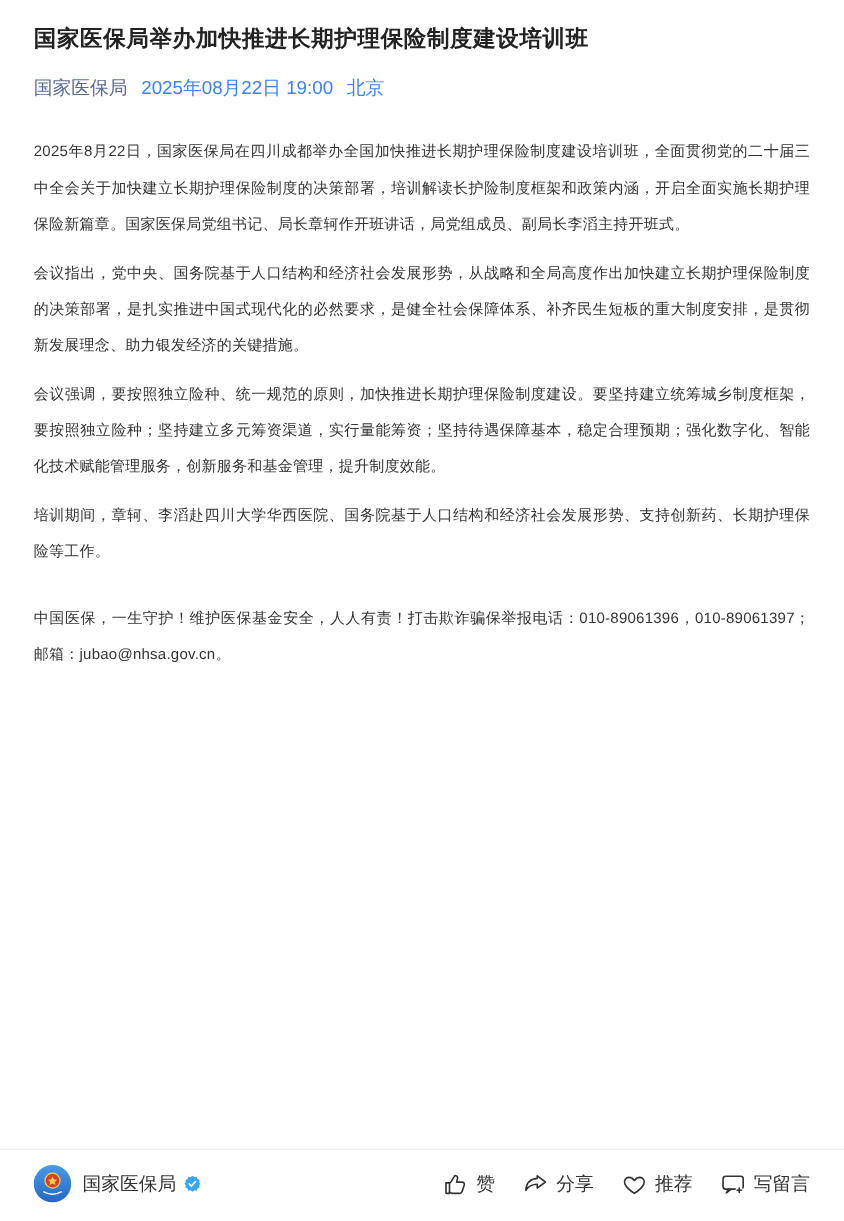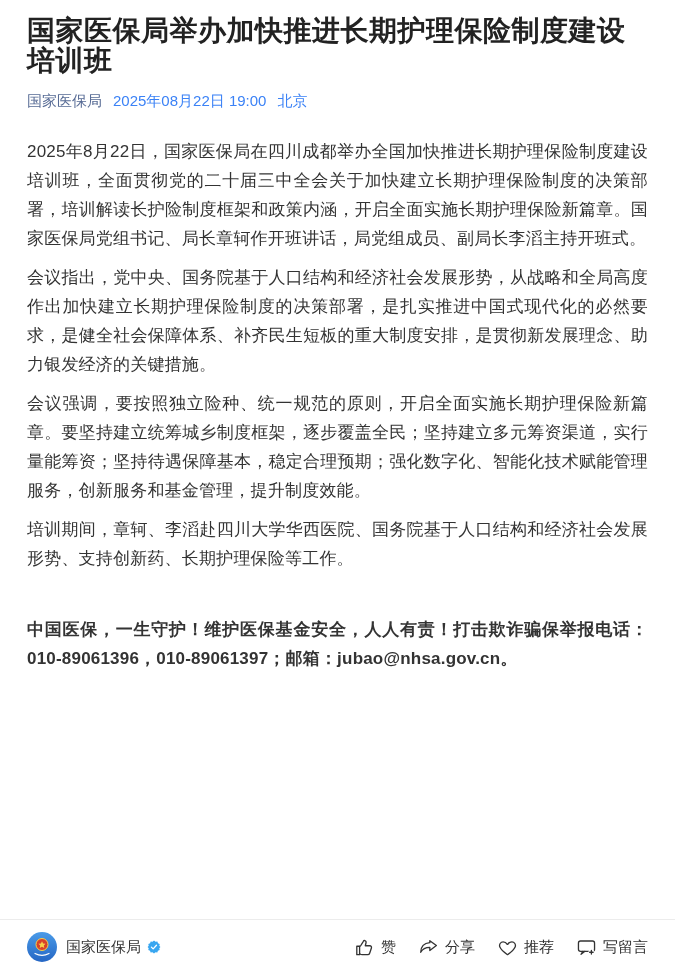--- a/index.html
+++ b/index.html
@@ -7,50 +7,50 @@
     width: 675px;
     height: 977px;
     background: #ffffff;
     position: relative;
     font-family: "Liberation Sans", "DejaVu Sans", sans-serif;
     overflow: hidden;
   }
   .page { padding: 16px 27px 0 27px; }
 
   .title {
-    font-size: 28px;
+    font-size: 18px;
     line-height: 30px;
     font-weight: 700;
     color: #222222;
     margin: 0 0 14px 0;
     letter-spacing: 0.5px;
   }
 
   .byline {
     display: flex;
     align-items: center;
     gap: 11px;
     font-size: 15px;
     line-height: 21px;
     margin: 0 0 26px 0;
   }
   .account-link { color: #576b95; cursor: pointer; }
   .meta { color: #3b82f6; }
 
   .content p {
-    font-size: 17px;
+    font-size: 12px;
     line-height: 29px;
     color: #333333;
     margin: 0 0 10px 0;
     text-align: justify;
     letter-spacing: 0.2px;
   }
   .content p.notice {
-    font-weight: 700;
-    margin-top: 42px;
+    font-weight: 400;
+    margin-top: 24px;
   }
 
   .footer-bar {
     position: absolute;
     left: 0;
     right: 0;
     top: 919px;
     border-top: 1px solid #ececec;
     padding: 12px 27px 0 27px;
     display: flex;
@@ -94,21 +94,21 @@
 
   <div class="byline">
     <span class="account-link">国家医保局</span>
     <span class="meta">2025年08月22日 19:00</span>
     <span class="meta">北京</span>
   </div>
 
   <div class="content">
     <p>2025年8月22日，国家医保局在四川成都举办全国加快推进长期护理保险制度建设培训班，全面贯彻党的二十届三中全会关于加快建立长期护理保险制度的决策部署，培训解读长护险制度框架和政策内涵，开启全面实施长期护理保险新篇章。国家医保局党组书记、局长章轲作开班讲话，局党组成员、副局长李滔主持开班式。</p>
     <p>会议指出，党中央、国务院基于人口结构和经济社会发展形势，从战略和全局高度作出加快建立长期护理保险制度的决策部署，是扎实推进中国式现代化的必然要求，是健全社会保障体系、补齐民生短板的重大制度安排，是贯彻新发展理念、助力银发经济的关键措施。</p>
-    <p>会议强调，要按照独立险种、统一规范的原则，开启全面实施长期护理保险新篇章。要坚持建立统筹城乡制度框架，逐步覆盖全民；坚持建立多元筹资渠道，实行量能筹资；坚持待遇保障基本，稳定合理预期；强化数字化、智能化技术赋能管理服务，创新服务和基金管理，提升制度效能。</p>
+    <p>会议强调，要按照独立险种、统一规范的原则，加快推进长期护理保险制度建设。要坚持建立统筹城乡制度框架，要按照独立险种；坚持建立多元筹资渠道，实行量能筹资；坚持待遇保障基本，稳定合理预期；强化数字化、智能化技术赋能管理服务，创新服务和基金管理，提升制度效能。</p>
     <p>培训期间，章轲、李滔赴四川大学华西医院、国务院基于人口结构和经济社会发展形势、支持创新药、长期护理保险等工作。</p>
     <p class="notice">中国医保，一生守护！维护医保基金安全，人人有责！打击欺诈骗保举报电话：010-89061396，010-89061397；邮箱：jubao@nhsa.gov.cn。</p>
   </div>
 
 </div>
 
 <div class="footer-bar">
 
   <div class="profile">
     <span>

